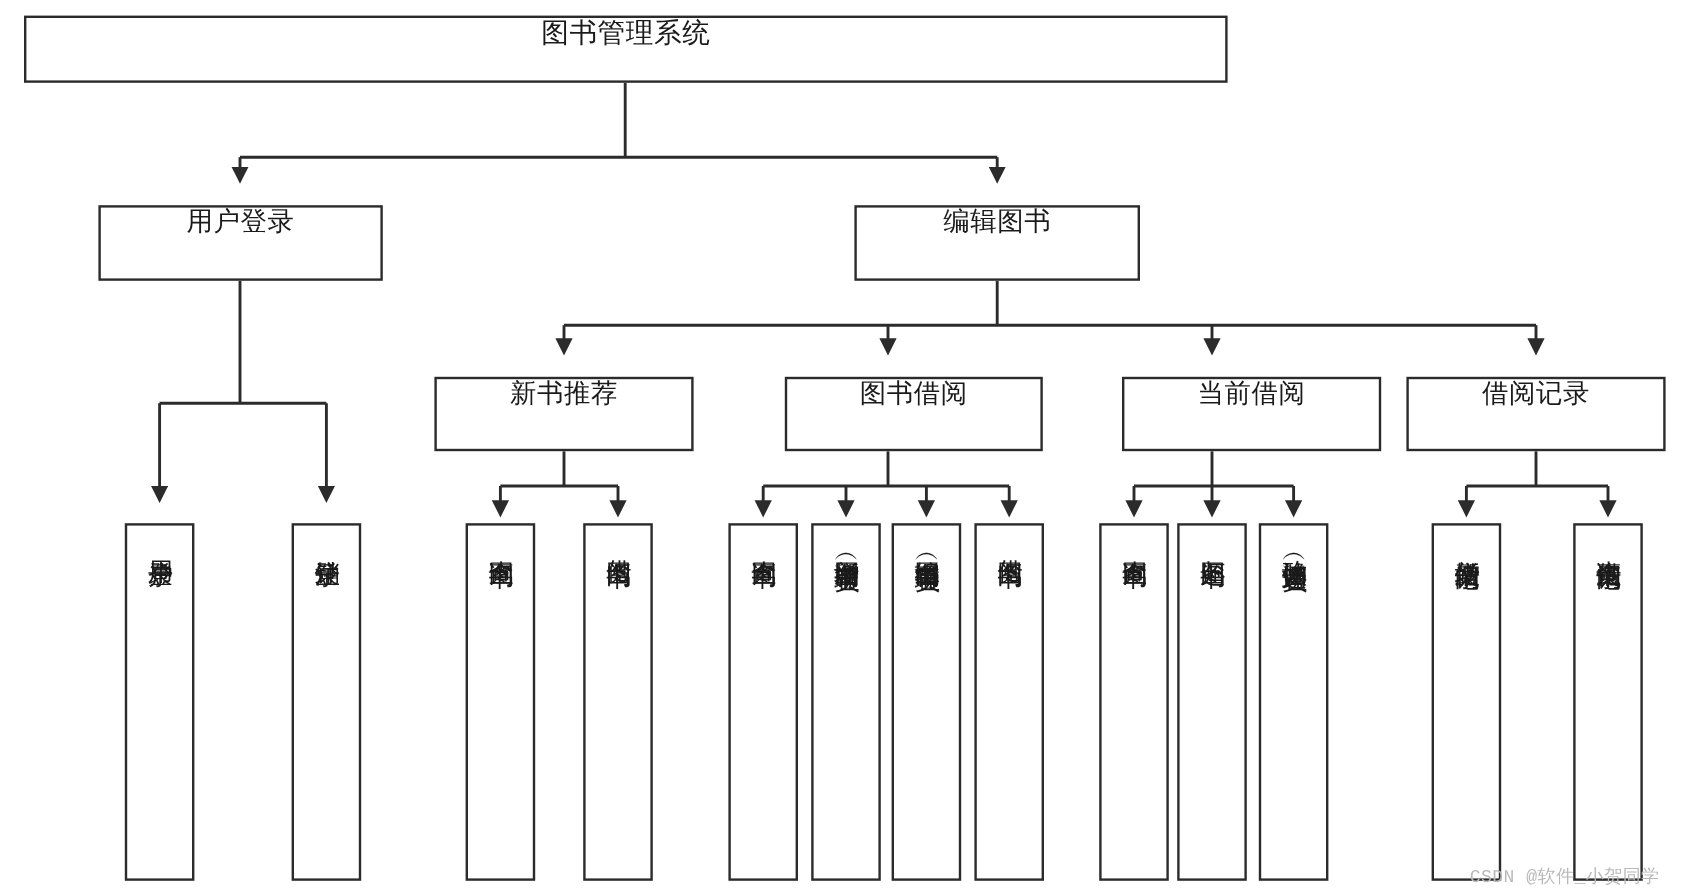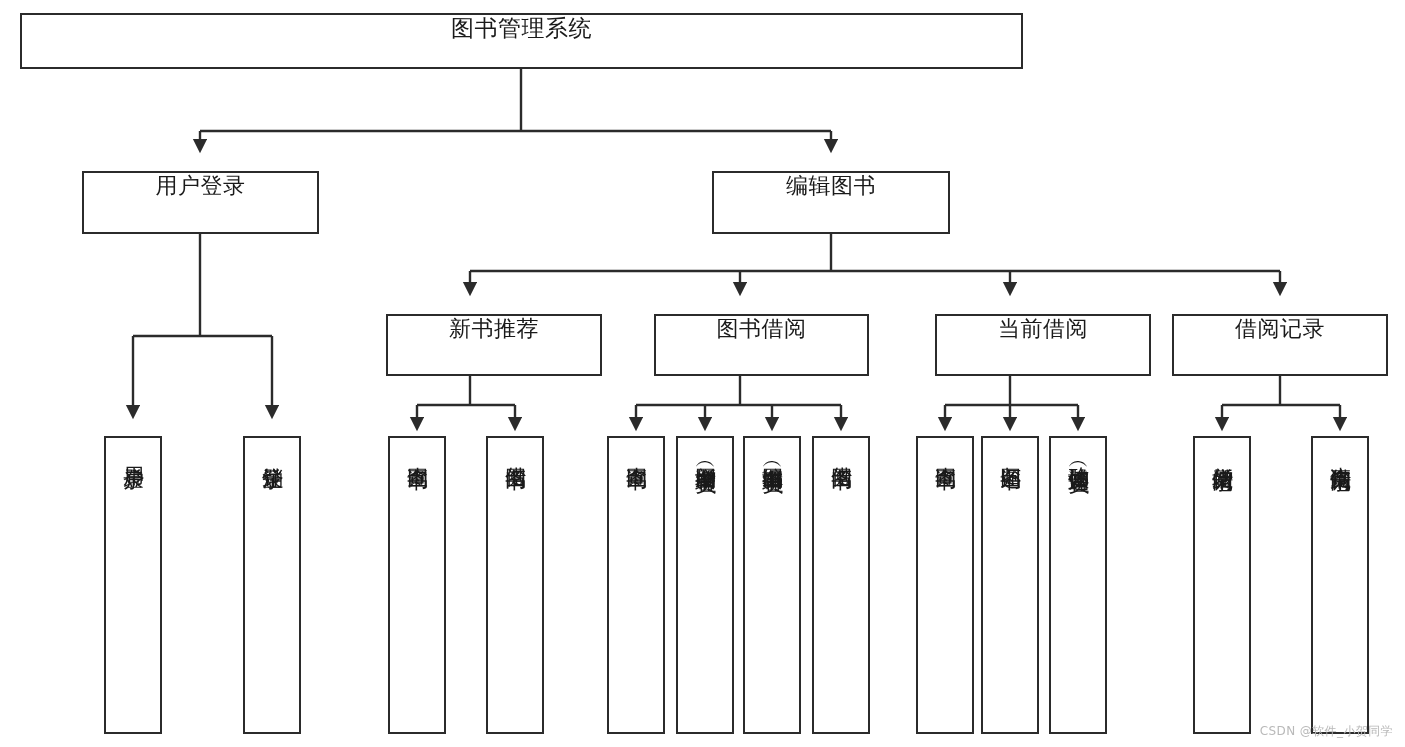--- a/index.html
+++ b/index.html
@@ -59,27 +59,28 @@
     writing-mode: vertical-rl;
     text-orientation: upright;
     font-size: 21px;
     line-height: 1.22;
     letter-spacing: 1px;
     white-space: nowrap;
     max-height: 282px;
   }
   #watermark {
     position: absolute;
-    right: 12px;
+    right: 22px;
     bottom: 7px;
-    font-size: 12px;
+    font-size: 15px;
     color: #b9b9b9;
     letter-spacing: 0.4px;
     user-select: none;
     white-space: nowrap;
+    font-family: Liberation Mono, monospace;
   }
 </style>
 </head>
 <body>
 
 <div id="diagram-root">
 
   <svg id="edge-layer" viewBox="0 0 1405 747" xmlns="http://www.w3.org/2000/svg">
     <defs>
       <marker id="arrow" markerWidth="9" markerHeight="9" refX="0.5" refY="3" orient="auto" markerUnits="strokeWidth">
@@ -134,21 +135,21 @@
     <span class="node-label">图书管理系统</span>
   </div>
 
   <div class="node horizontal" style="left:82px; top:171px; width:237px; height:63px;">
     <span class="node-label">用户登录</span>
   </div>
   <div class="node horizontal" style="left:712px; top:171px; width:238px; height:63px;">
     <span class="node-label">编辑图书</span>
   </div>
 
-  <div class="node horizontal" style="left:362px; top:314px; width:216px; height:62px;margin-left:24px;">
+  <div class="node horizontal" style="left:362px; top:314px; width:216px; height:62px;">
     <span class="node-label">新书推荐</span>
   </div>
   <div class="node horizontal" style="left:633px; top:314px; width:215px; height:62px;margin-left:21px;">
     <span class="node-label">图书借阅</span>
   </div>
   <div class="node horizontal" style="left:902px; top:314px; width:216px; height:62px;margin-left:33px;">
     <span class="node-label">当前借阅</span>
   </div>
   <div class="node horizontal" style="left:1172px; top:314px; width:216px; height:62px;">
     <span class="node-label">借阅记录</span>

